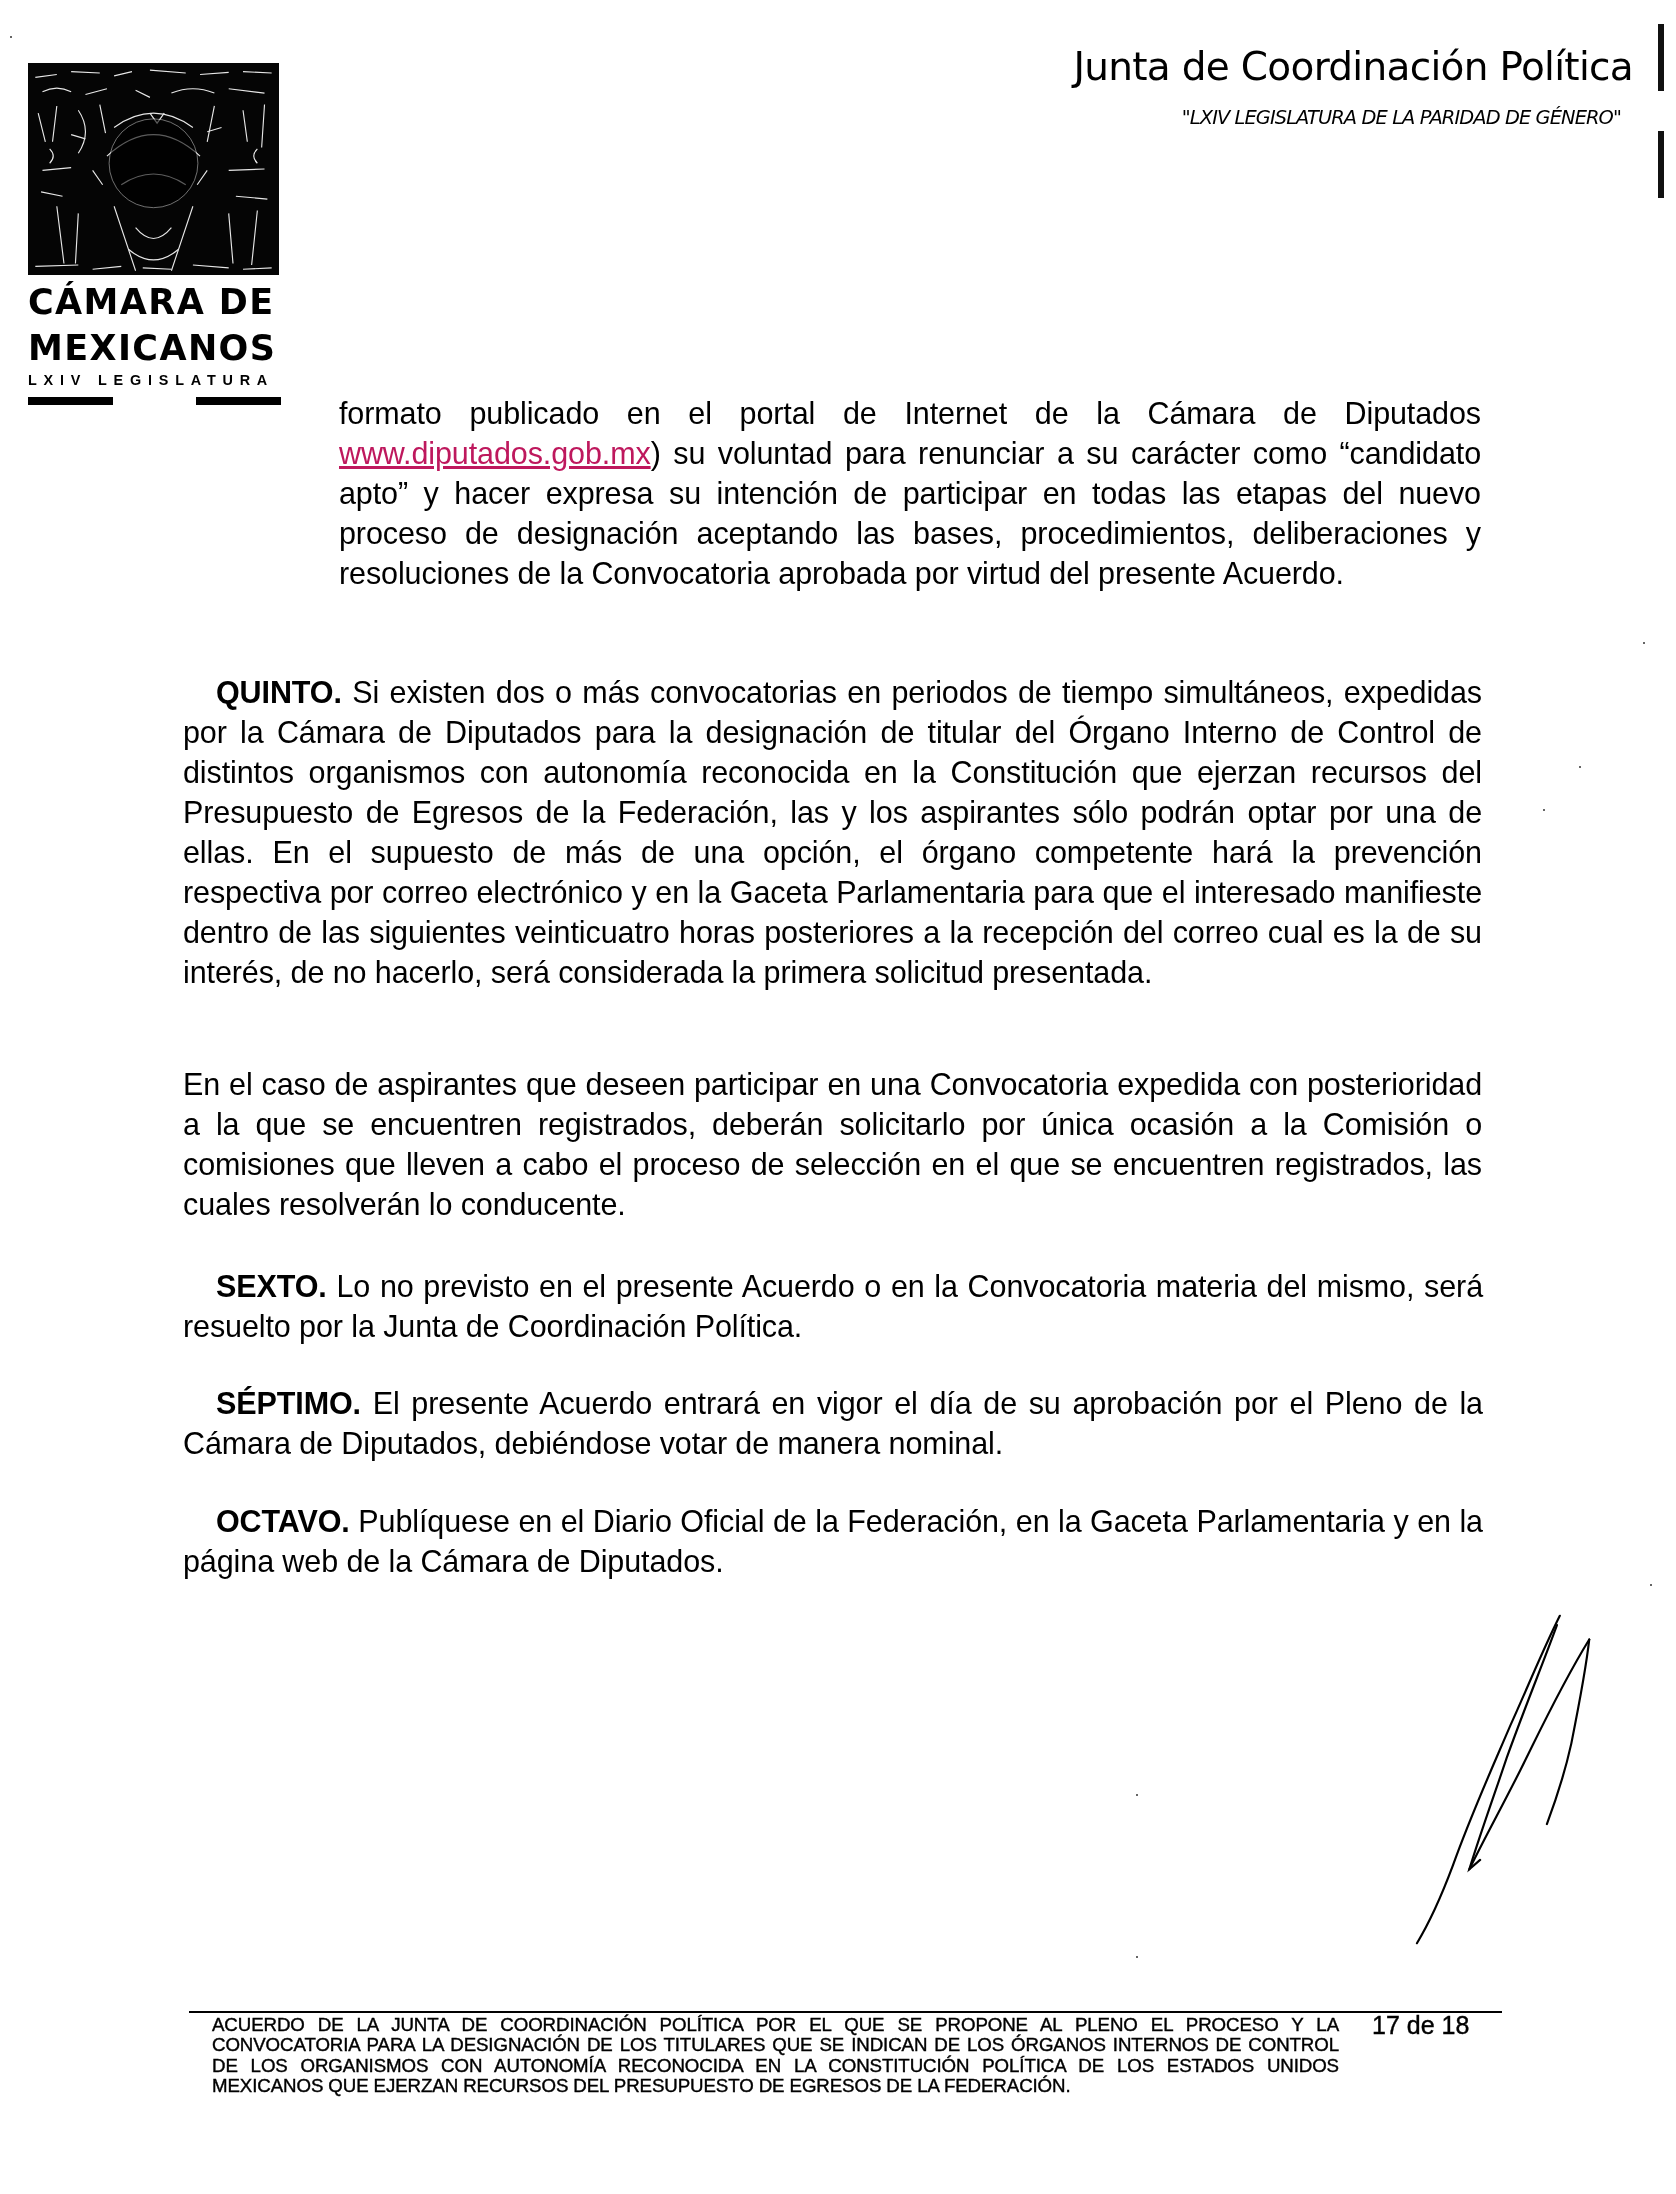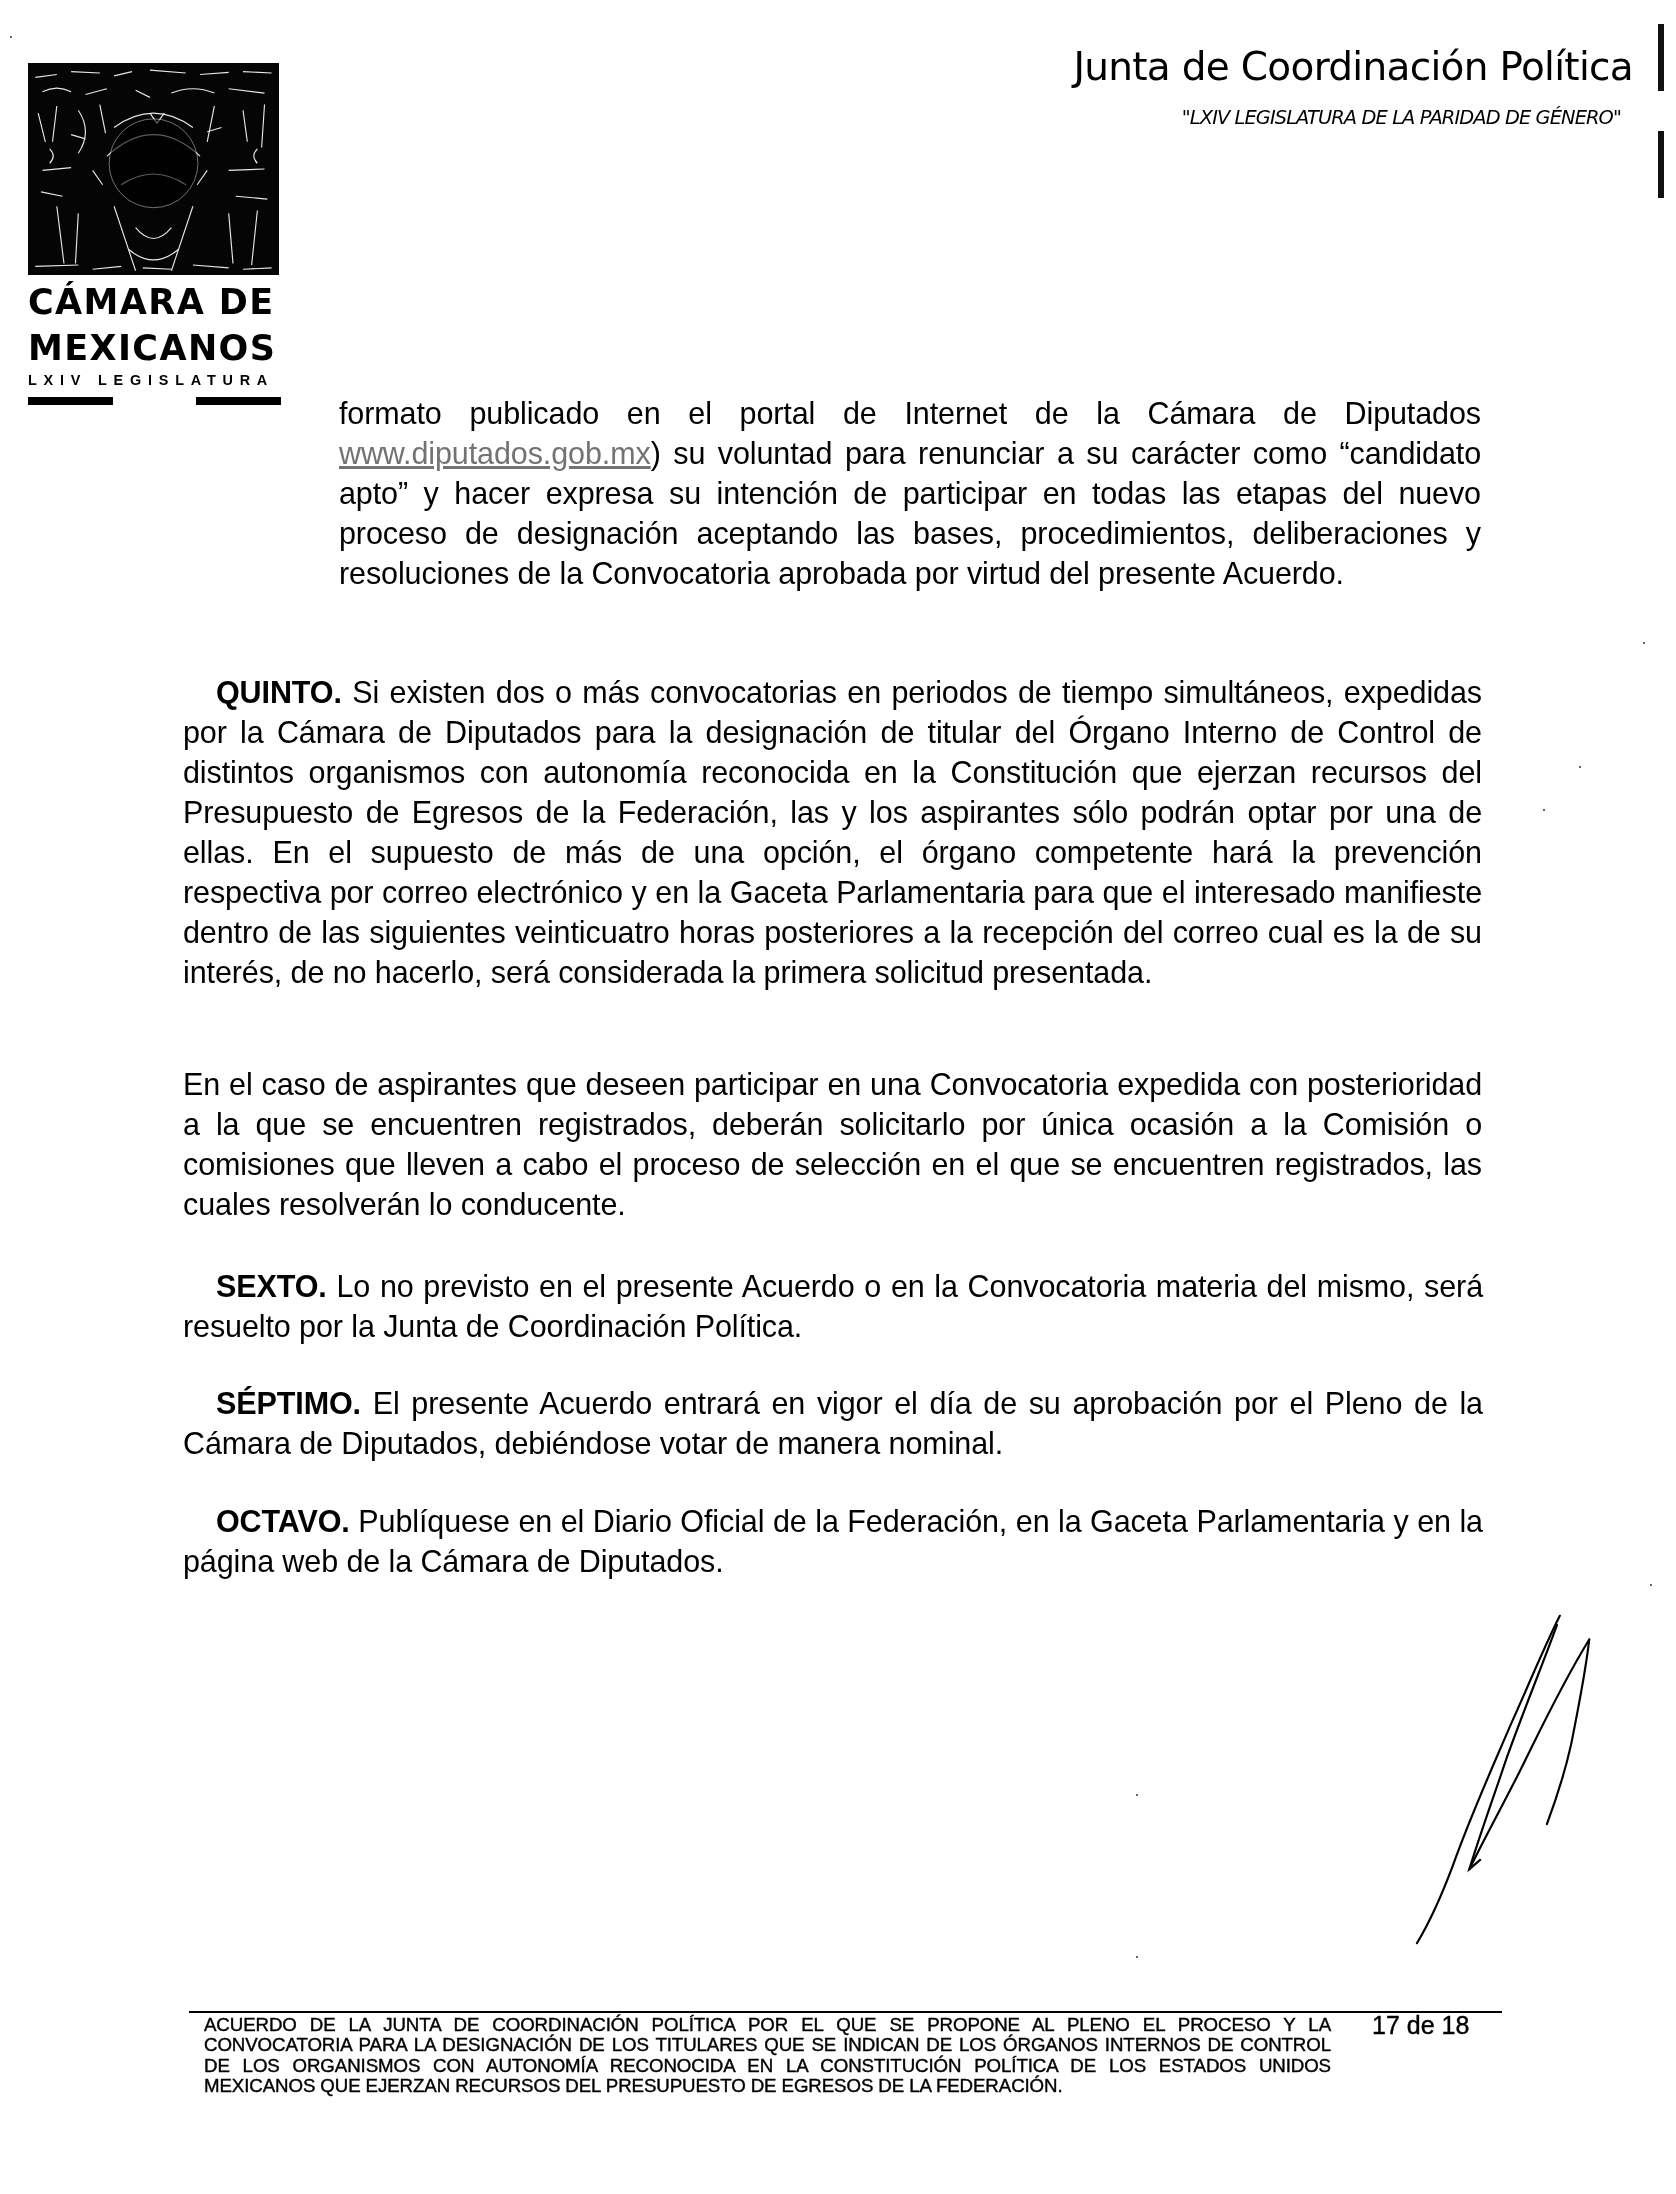--- a/index.html
+++ b/index.html
@@ -95,21 +95,21 @@
       position: absolute;
       font-size: 30.5px;
       line-height: 40px;
       text-align: justify;
       text-align-last: left;
       letter-spacing: -0.1px;
       word-spacing: 0px;
     }
     .para .head { font-weight: bold; margin-left: 33px; }
     .para a.link {
-      color: #737373;
+      color: #be185d;
       text-decoration: underline;
     }
     .p-cont   { left: 339px; top: 393px; width: 1142px; }
     .p-quinto { left: 183px; top: 672px; width: 1299px; }
     .p-caso   { left: 183px; top: 1064px; width: 1299px; }
     .p-sexto  { left: 183px; top: 1266px; width: 1300px; }
     .p-septimo{ left: 183px; top: 1383px; width: 1300px; }
     .p-octavo { left: 183px; top: 1501px; width: 1300px; }
 
     
@@ -125,21 +125,21 @@
     .footer-rule {
       position: absolute;
       left: 189px;
       top: 2011px;
       width: 1313px;
       height: 2.2px;
       background: #000;
     }
     .footer-text {
       position: absolute;
-      left: 204px;
+      left: 212px;
       top: 2015px;
       width: 1127px;
       font-size: 18.7px;
       line-height: 20.4px;
       font-weight: normal;
       text-align: justify;
       text-align-last: left;
       letter-spacing: -0.1px;
       -webkit-text-stroke: 0.4px #000;
     }

